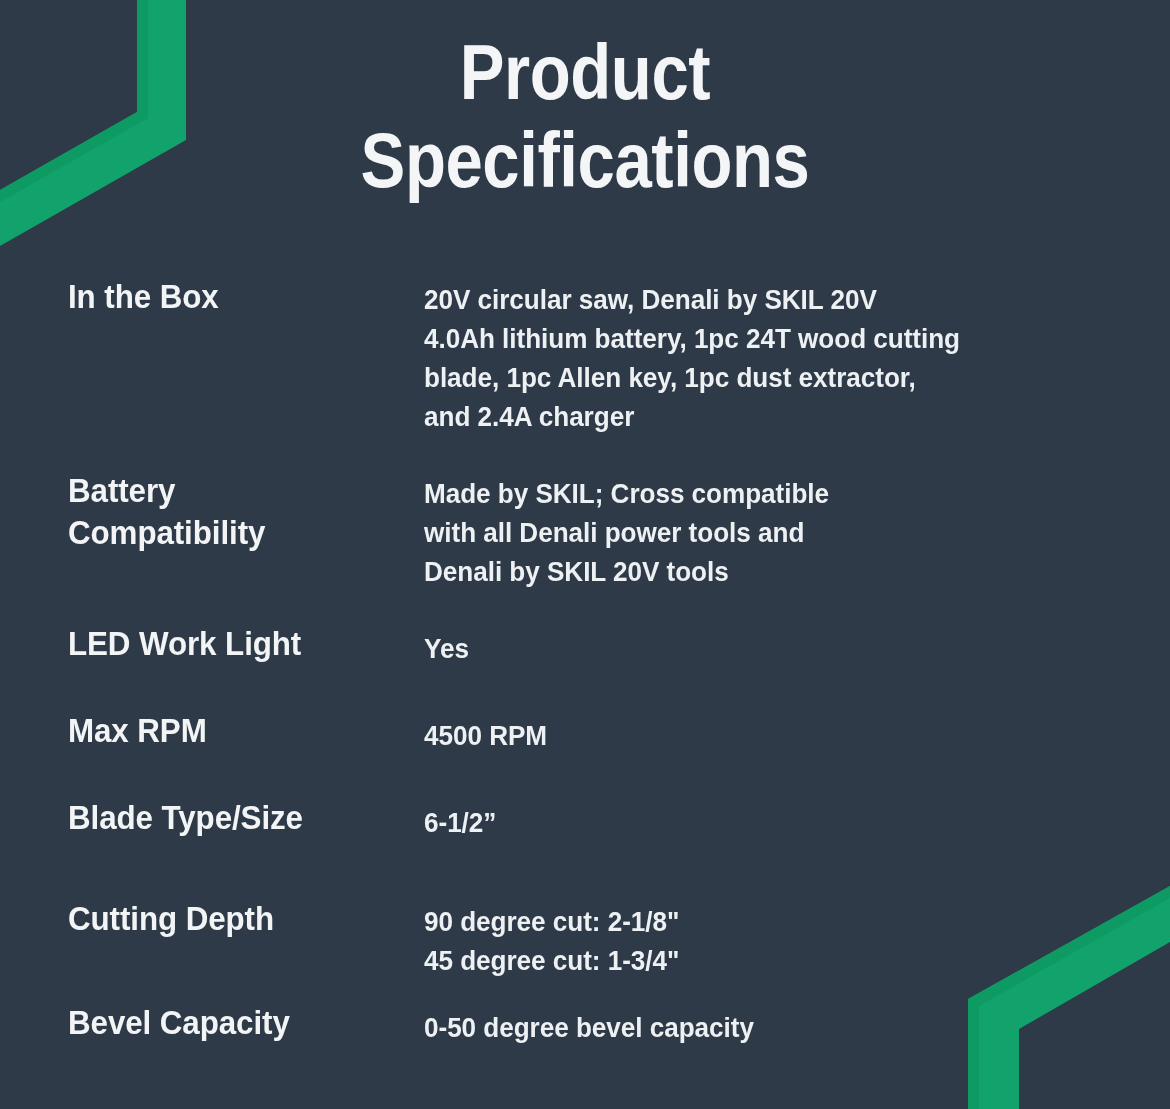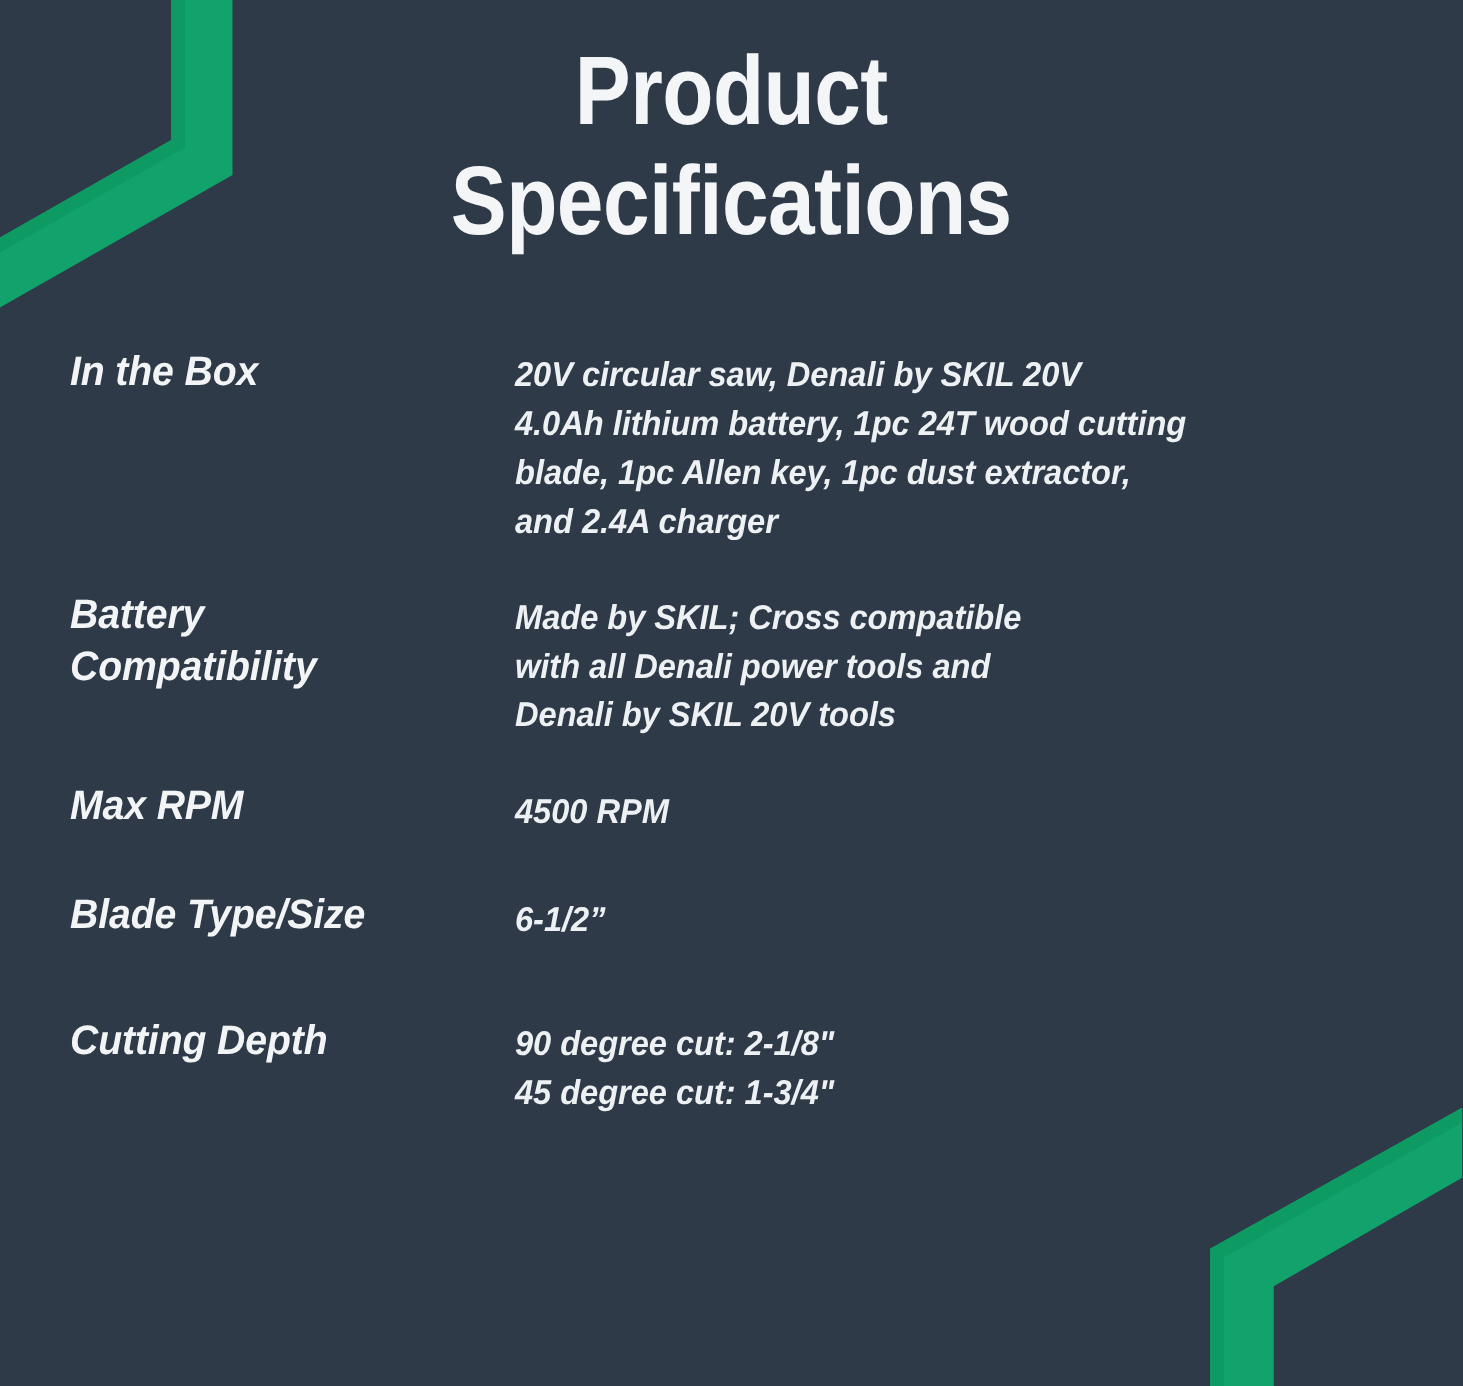--- a/index.html
+++ b/index.html
@@ -50,24 +50,23 @@
     line-height: 88px;
     letter-spacing: -0.5px;
     transform: scaleX(0.86);
     transform-origin: center center;
     white-space: nowrap;
   }
 
   
   .spec-table {
     position: absolute;
-    left: 56px;
+    left: 68px;
     top: 276px;
     width: 1060px;
-    font-style: italic;
   }
   .spec-row {
     display: flex;
     align-items: flex-start;
     margin-bottom: 22px;
   }
   .spec-label {
     width: 356px;
     flex: 0 0 356px;
     color: #f2f4f6;
@@ -138,32 +137,40 @@
     </div>
 
     <div class="spec-row row-battery">
       <div class="spec-label">Battery
 Compatibility</div>
       <div class="spec-value">Made by SKIL; Cross compatible
 with all Denali power tools and
 Denali by SKIL 20V tools</div>
     </div>
 
+    <div class="spec-row row-led">
+      <div class="spec-label">LED Work Light</div>
+      <div class="spec-value">Yes</div>
+    </div>
 
     <div class="spec-row row-rpm">
       <div class="spec-label">Max RPM</div>
       <div class="spec-value">4500 RPM</div>
     </div>
 
     <div class="spec-row row-blade">
       <div class="spec-label">Blade Type/Size</div>
       <div class="spec-value">6-1/2”</div>
     </div>
 
     <div class="spec-row row-depth">
       <div class="spec-label">Cutting Depth</div>
       <div class="spec-value">90 degree cut: 2-1/8"
 45 degree cut: 1-3/4"</div>
     </div>
 
+    <div class="spec-row row-bevel">
+      <div class="spec-label">Bevel Capacity</div>
+      <div class="spec-value">0-50 degree bevel capacity</div>
+    </div>
 
   </div>
 </div>
 
 </body></html>

